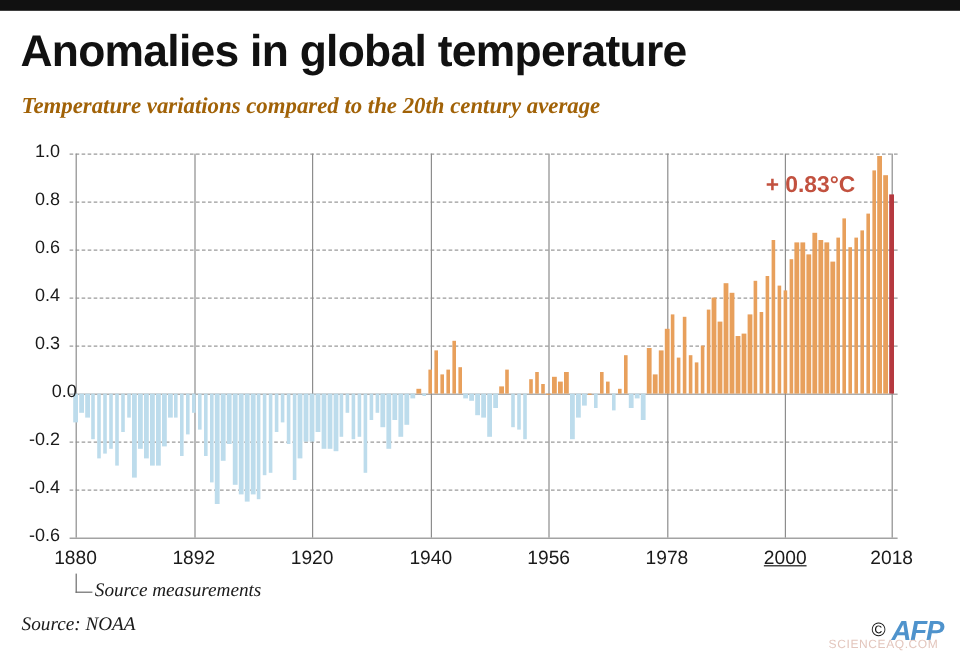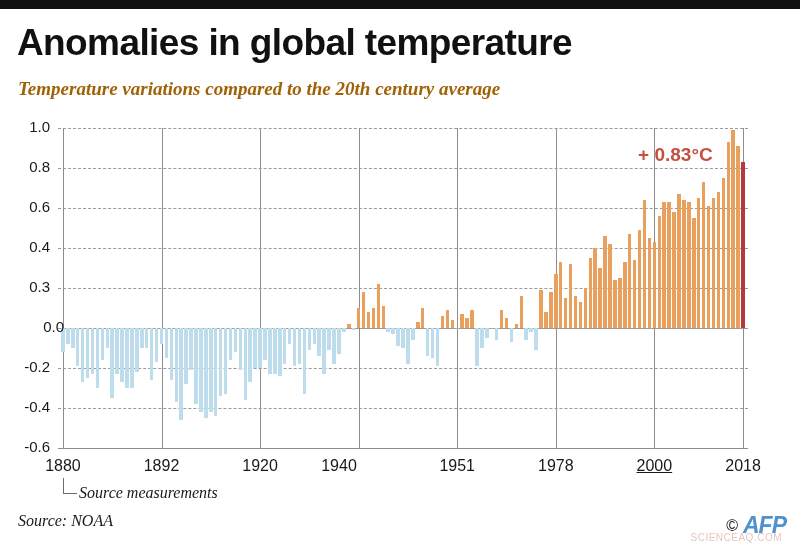--- a/index.html
+++ b/index.html
@@ -289,17 +289,17 @@
 <div class="ylabel" style="left: 4px; top: 198px;">0.6</div>
 <div class="ylabel" style="left: 4px; top: 238px;">0.4</div>
 <div class="ylabel" style="left: 4px; top: 278px;">0.3</div>
 <div class="ylabel" style="left: 18px; top: 318px;">0.0</div>
 <div class="ylabel" style="left: 4px; top: 358px;">-0.2</div>
 <div class="ylabel" style="left: 4px; top: 398px;">-0.4</div>
 <div class="ylabel" style="left: 4px; top: 438px;">-0.6</div>
 <div class="xlabel" style="left: 32.9286px; top: 457px;">1880</div>
 <div class="xlabel" style="left: 131.5px; top: 457px;">1892</div>
 <div class="xlabel" style="left: 230.071px; top: 457px;">1920</div>
-<div class="xlabel" style="left: 309px; top: 457px;">1940</div>
-<div class="xlabel" style="left: 427.214px; top: 457px;">1951</div>
+<div class="xlabel" style="left: 329px; top: 457px;">1940</div>
+<div class="xlabel" style="left: 427.214px; top: 457px;">1956</div>
 <div class="xlabel" style="left: 525.786px; top: 457px;">1978</div>
 <div class="xlabel" style="left: 624.357px; top: 457px; text-decoration: underline;">2000</div>
 <div class="xlabel" style="left: 713.071px; top: 457px;">2018</div>
 
 </body></html>

